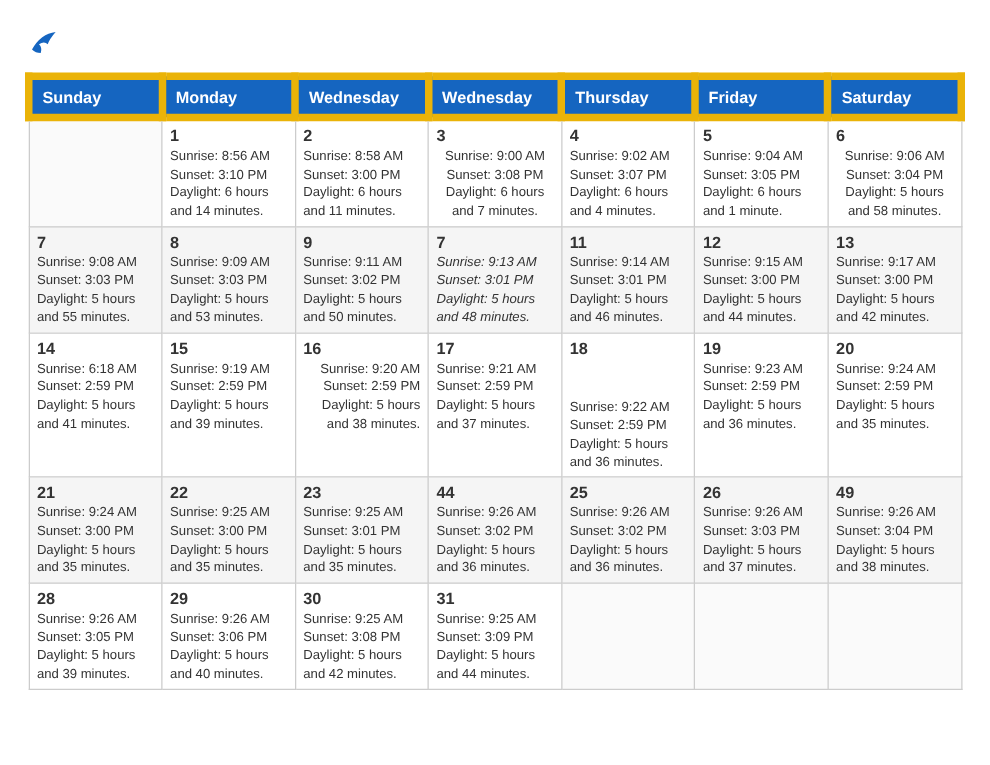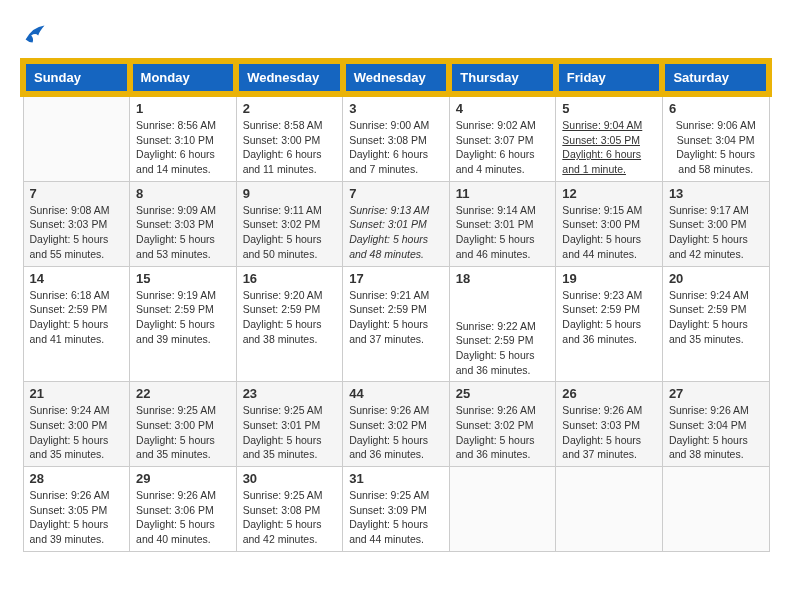--- a/index.html
+++ b/index.html
@@ -134,35 +134,35 @@
         </td>
         <td>
           <span class="day-number">2</span>
           <div class="day-info" style="white-space: pre-line;">Sunrise: 8:58 AM
 Sunset: 3:00 PM
 Daylight: 6 hours
 and 11 minutes.</div>
         </td>
         <td>
           <span class="day-number">3</span>
-          <div class="day-info" style="white-space: pre-line;">Sunrise: 9:00 AM
+          <div class="day-info" style="white-space: pre-line; text-align: center;">Sunrise: 9:00 AM
 Sunset: 3:08 PM
 Daylight: 6 hours
 and 7 minutes.</div>
         </td>
         <td>
           <span class="day-number">4</span>
           <div class="day-info" style="white-space: pre-line;">Sunrise: 9:02 AM
 Sunset: 3:07 PM
 Daylight: 6 hours
 and 4 minutes.</div>
         </td>
         <td>
           <span class="day-number">5</span>
-          <div class="day-info" style="white-space: pre-line; text-decoration: underline;">Sunrise: 9:04 AM
+          <div class="day-info" style="white-space: pre-line;">Sunrise: 9:04 AM
 Sunset: 3:05 PM
 Daylight: 6 hours
 and 1 minute.</div>
         </td>
         <td>
           <span class="day-number">6</span>
           <div class="day-info" style="white-space: pre-line; text-align: center;">Sunrise: 9:06 AM
 Sunset: 3:04 PM
 Daylight: 5 hours
 and 58 minutes.</div>
@@ -229,21 +229,21 @@
         </td>
         <td>
           <span class="day-number">15</span>
           <div class="day-info" style="white-space: pre-line;">Sunrise: 9:19 AM
 Sunset: 2:59 PM
 Daylight: 5 hours
 and 39 minutes.</div>
         </td>
         <td>
           <span class="day-number">16</span>
-          <div class="day-info" style="white-space: pre-line;">Sunrise: 9:20 AM
+          <div class="day-info" style="white-space: pre-line; text-align: right;">Sunrise: 9:20 AM
 Sunset: 2:59 PM
 Daylight: 5 hours
 and 38 minutes.</div>
         </td>
         <td>
           <span class="day-number">17</span>
           <div class="day-info" style="white-space: pre-line;">Sunrise: 9:21 AM
 Sunset: 2:59 PM
 Daylight: 5 hours
 and 37 minutes.</div>
@@ -307,21 +307,21 @@
 and 36 minutes.</div>
         </td>
         <td>
           <span class="day-number">26</span>
           <div class="day-info" style="white-space: pre-line;">Sunrise: 9:26 AM
 Sunset: 3:03 PM
 Daylight: 5 hours
 and 37 minutes.</div>
         </td>
         <td>
-          <span class="day-number">27</span>
+          <span class="day-number">49</span>
           <div class="day-info" style="white-space: pre-line;">Sunrise: 9:26 AM
 Sunset: 3:04 PM
 Daylight: 5 hours
 and 38 minutes.</div>
         </td>
       </tr>
       <tr>
         <td>
           <span class="day-number">28</span>
           <div class="day-info" style="white-space: pre-line;">Sunrise: 9:26 AM

